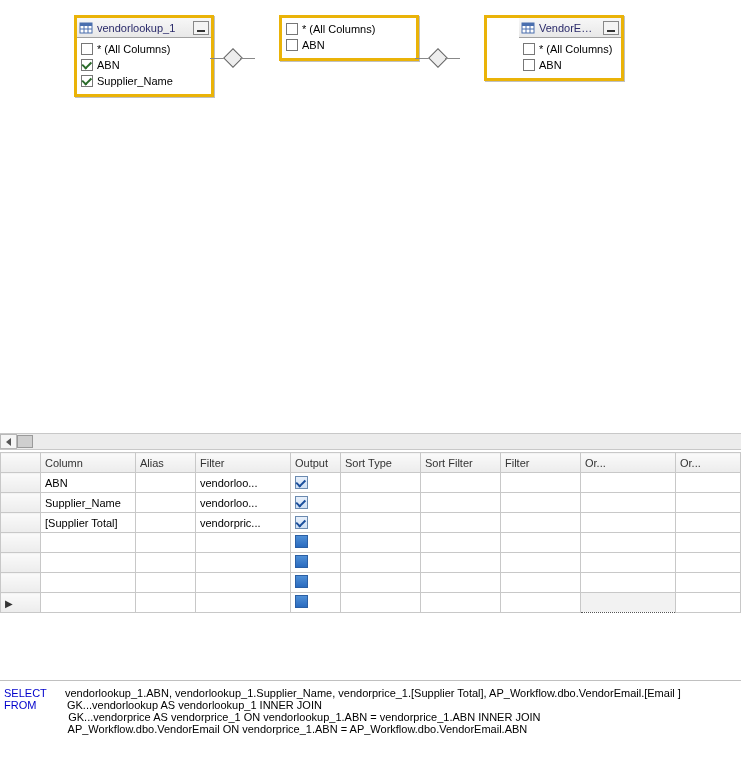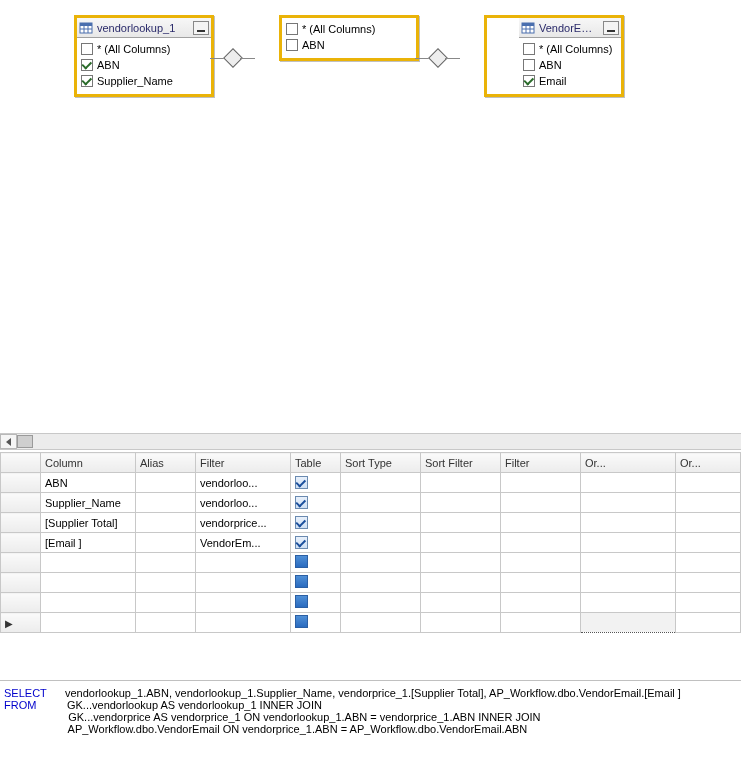--- a/index.html
+++ b/index.html
@@ -224,24 +224,20 @@
         </span>
       </div>
       <div class="tb-body">
         <div class="tb-row">
           <span class="chk"></span>
           <span class="rowtxt">* (All Columns)</span>
         </div>
         <div class="tb-row">
           <span class="chk"></span>
           <span class="rowtxt">ABN</span>
-        </div>
-        <div class="tb-row">
-          <span class="chk checked"></span>
-          <span class="rowtxt">Email</span>
         </div>
       </div>
     </div>
     <div class="join-line" style="left: 210px; top: 58px; width: 15.5px;"></div>
     <div class="join" style="left: 225.5px; top: 51px;"></div>
     <div class="join-line" style="left: 239.5px; top: 58px; width: 15.5px;"></div>
     <div class="join-line" style="left: 415px; top: 58px; width: 15.5px;"></div>
     <div class="join" style="left: 430.5px; top: 51px;"></div>
     <div class="join-line" style="left: 444.5px; top: 58px; width: 15.5px;"></div>
   </div>
@@ -266,21 +262,21 @@
         <col style="width:80px">
         <col style="width:95px">
         <col>
     </colgroup>
     <thead>
       <tr>
         <th class="rowhead"></th>
         <th>Column</th>
         <th>Alias</th>
         <th>Filter</th>
-        <th>Table</th>
+        <th>Output</th>
         <th>Sort Type</th>
         <th>Sort Filter</th>
         <th>Filter</th>
         <th>Or...</th>
         <th>Or...</th>
       </tr>
     </thead>
     <tbody id="gridbody">
         <tr>
           <td class="rowhead"></td>
@@ -303,33 +299,21 @@
           <td></td>
           <td></td>
           <td></td>
           <td></td>
           <td></td>
         </tr>
         <tr>
           <td class="rowhead"></td>
           <td>[Supplier Total]</td>
           <td></td>
-          <td>vendorprice...</td>
-          <td class="center"><span class="outchk checked"></span></td>
-          <td></td>
-          <td></td>
-          <td></td>
-          <td></td>
-          <td></td>
-        </tr>
-        <tr>
-          <td class="rowhead"></td>
-          <td>[Email ]</td>
-          <td></td>
-          <td>VendorEm...</td>
+          <td>vendorpric...</td>
           <td class="center"><span class="outchk checked"></span></td>
           <td></td>
           <td></td>
           <td></td>
           <td></td>
           <td></td>
         </tr>
         <tr>
           <td class="rowhead"></td>
           <td></td>

